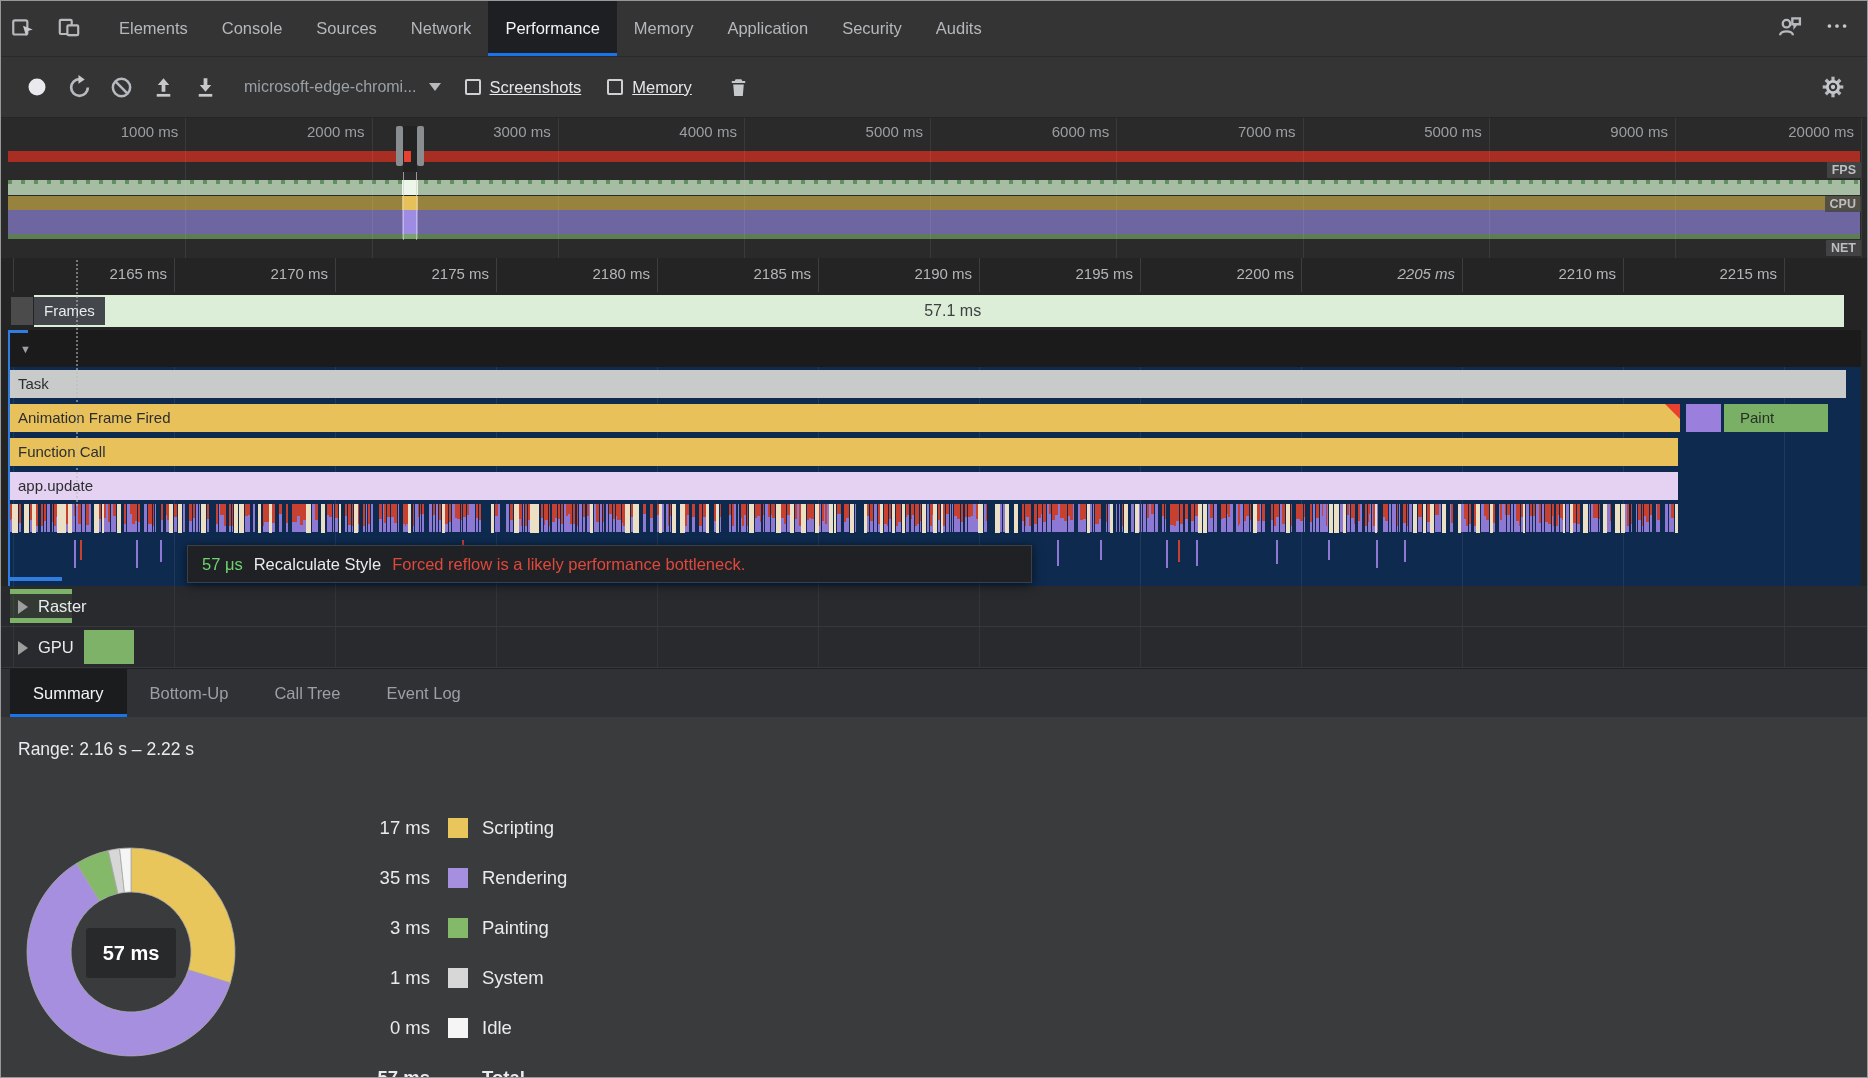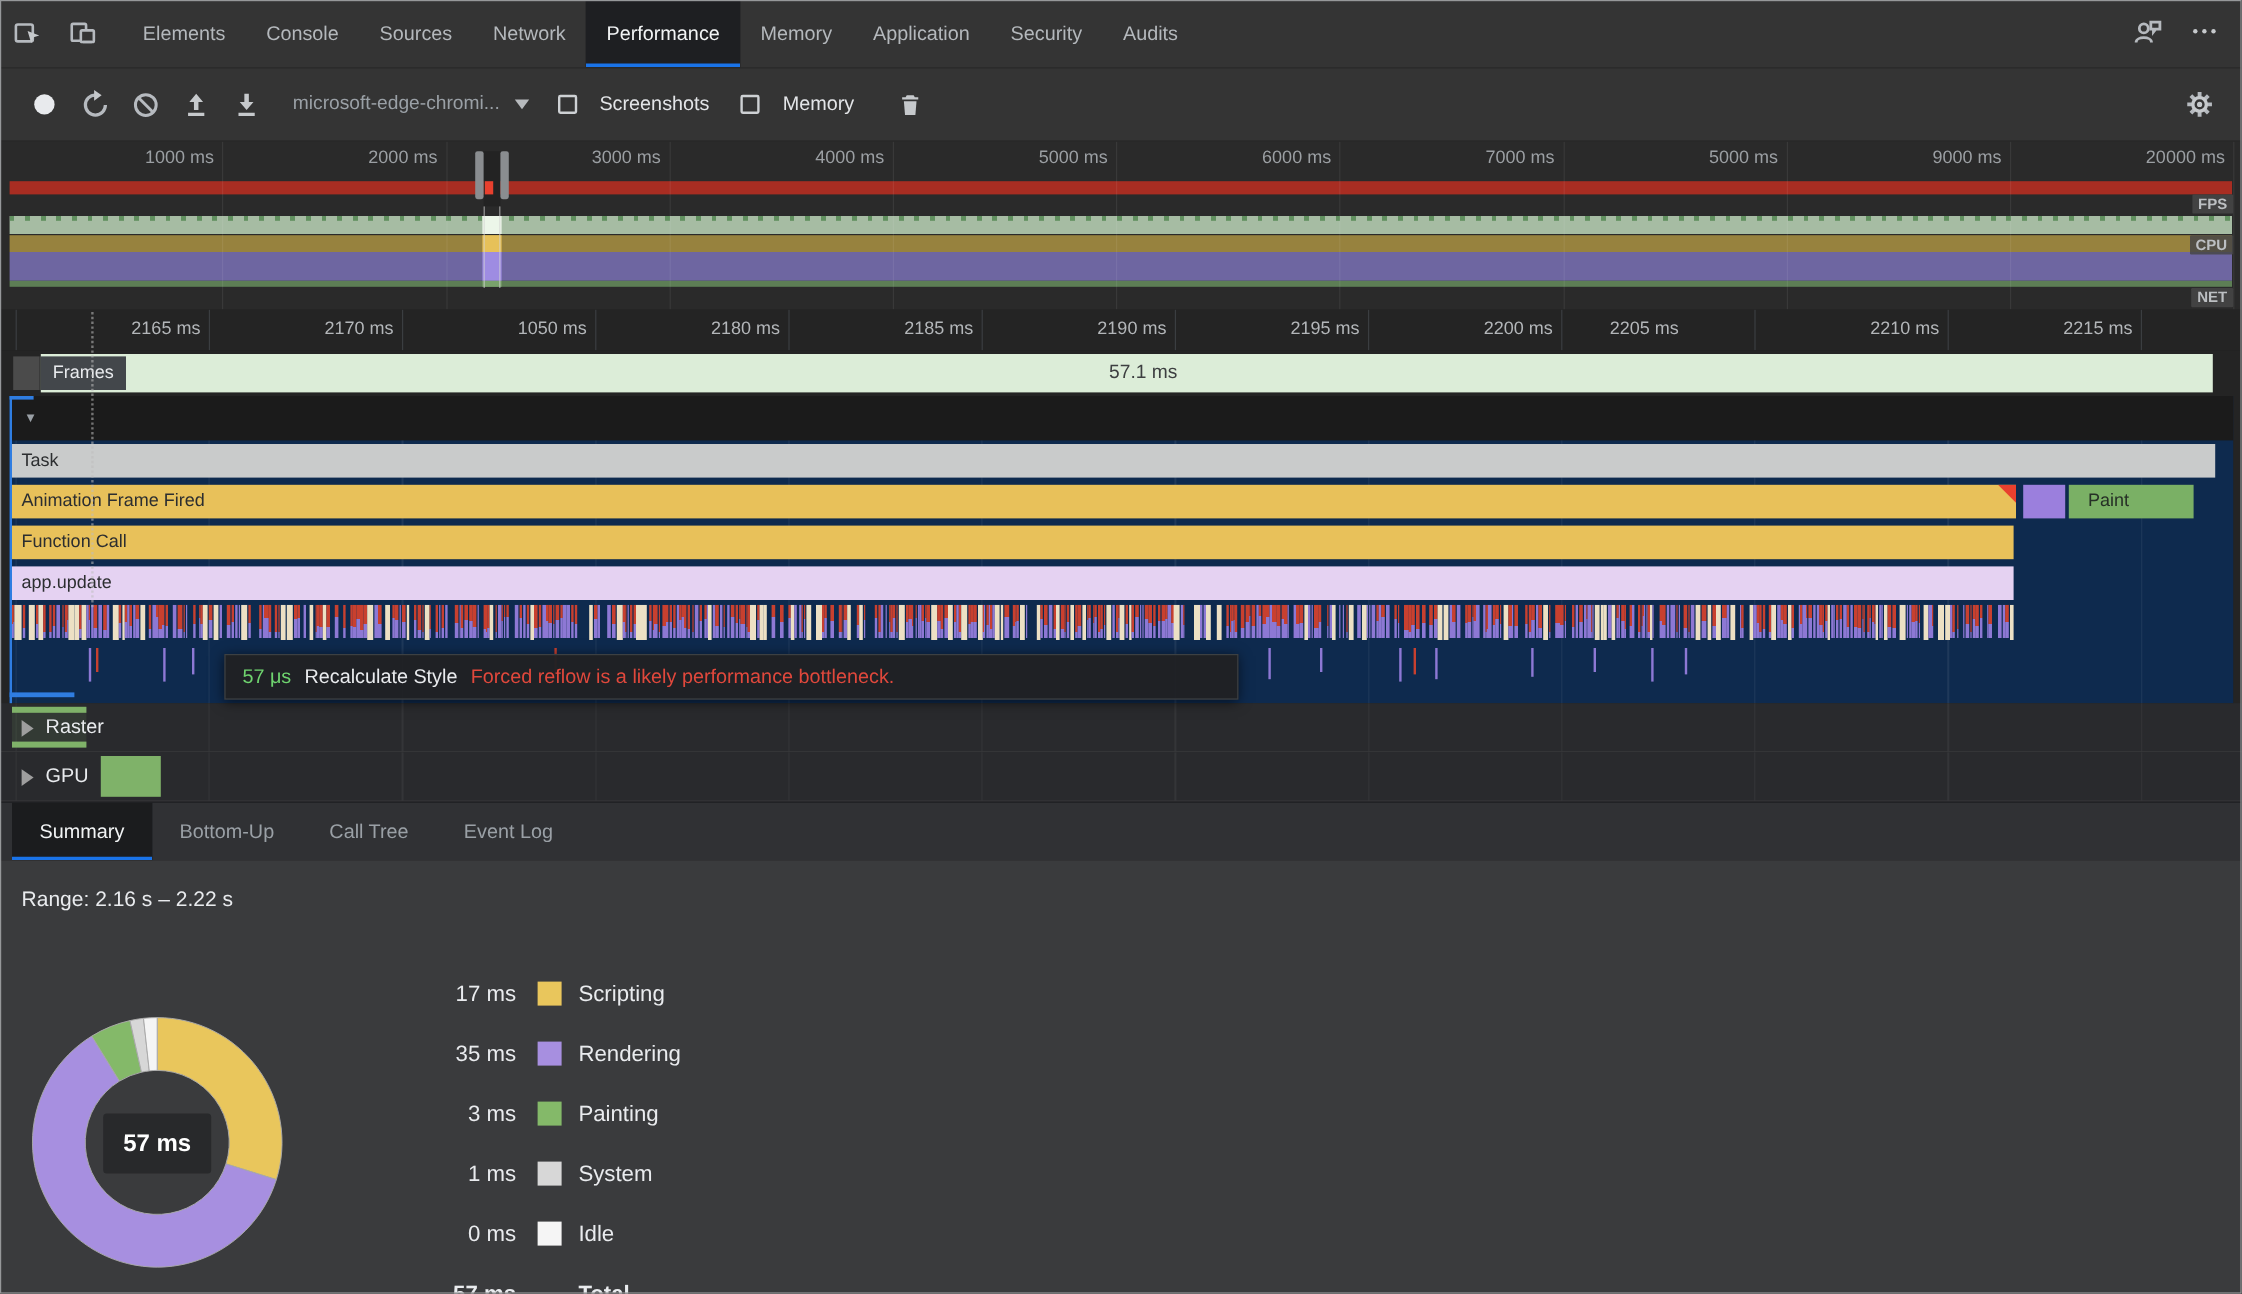--- a/index.html
+++ b/index.html
@@ -23,21 +23,21 @@
   .tab.active { background:#1e1f22; color:#f2f4f5; box-shadow: inset 0 -3px 0 #1a73e8; }
   .tabbar-right { margin-left:auto; display:flex; align-items:center; gap:20px; padding-right:18px; }
 
   
   .toolbar { position:absolute; left:0; top:57px; width:100%; height:61px; background:#343434;
              display:flex; align-items:center; padding-left:16px; border-bottom:1px solid #262626; }
   .tool-btn { width:42px; height:40px; display:flex; align-items:center; justify-content:center; cursor:pointer; flex:0 0 auto; }
   .profile-select { display:flex; align-items:center; gap:12px; margin-left:18px; margin-right:24px; cursor:pointer; }
   .profile-name { font-size:16px; color:#9aa0a6; max-width:280px; white-space:nowrap; }
   .caret-down { width:0; height:0; border-left:6px solid transparent; border-right:6px solid transparent; border-top:8px solid #b7babd; }
-  .check-group { display:flex; align-items:center; gap:19px; margin-right:26px; cursor:pointer; }
+  .check-group { display:flex; align-items:center; gap:9px; margin-right:26px; cursor:pointer;text-decoration:underline; }
   .cbx { width:16px; height:16px; border:2px solid #ced1d4; border-radius:2px; background:transparent; }
   .check-label { font-size:16.5px; color:#e3e5e8; }
   .gear-wrap { margin-left:auto; margin-right:14px; }
 
   
   .overview { position:absolute; left:0; top:118px; width:100%; height:140px; background:#2a2a2a; overflow:hidden; }
   .ov-line { position:absolute; top:0; bottom:0; width:1px; background:rgba(255,255,255,0.07); }
   .ov-tick { position:absolute; top:5px; font-size:15px; color:#9b9fa3; transform:translateX(-100%); white-space:nowrap; }
   .ov-red { position:absolute; left:8px; right:8px; top:33px; height:11px; background:#a82d22; }
   .ov-fps { position:absolute; left:8px; right:8px; top:62px; height:15px; background:#a6bca3; }
@@ -307,33 +307,33 @@
       <span class="ov-tick" style="left: 1854.1px;">20000 ms</span>
     </div>
 </div>
 
 <div class="detail-ruler" id="detail-ruler">
     <div class="dr-line" style="left: 174px;"></div>
     <span class="dr-tick" style="left: 167px;">2165 ms</span>
     <div class="dr-line" style="left: 335px;"></div>
     <span class="dr-tick" style="left: 328px;">2170 ms</span>
     <div class="dr-line" style="left: 496px;"></div>
-    <span class="dr-tick" style="left: 489px;">1050 ms</span>
+    <span class="dr-tick" style="left: 489px;">2175 ms</span>
     <div class="dr-line" style="left: 657px;"></div>
     <span class="dr-tick" style="left: 650px;">2180 ms</span>
     <div class="dr-line" style="left: 818px;"></div>
     <span class="dr-tick" style="left: 811px;">2185 ms</span>
     <div class="dr-line" style="left: 979px;"></div>
     <span class="dr-tick" style="left: 972px;">2190 ms</span>
     <div class="dr-line" style="left: 1140px;"></div>
     <span class="dr-tick" style="left: 1133px;">2195 ms</span>
     <div class="dr-line" style="left: 1301px;"></div>
     <span class="dr-tick" style="left: 1294px;">2200 ms</span>
     <div class="dr-line" style="left: 1462px;"></div>
-    <span class="dr-tick" style="left: 1399px;">2205 ms</span>
+    <span class="dr-tick" style="left: 1455px; font-style: italic;">2205 ms</span>
     <div class="dr-line" style="left: 1623px;"></div>
     <span class="dr-tick" style="left: 1616px;">2210 ms</span>
     <div class="dr-line" style="left: 1784px;"></div>
     <span class="dr-tick" style="left: 1777px;">2215 ms</span>
     <div class="dr-line" style="left: 13px;"></div>
   </div>
 
 <div class="frames-row">
   <div class="frames-bar"></div>
   <div class="frames-pre"></div>

